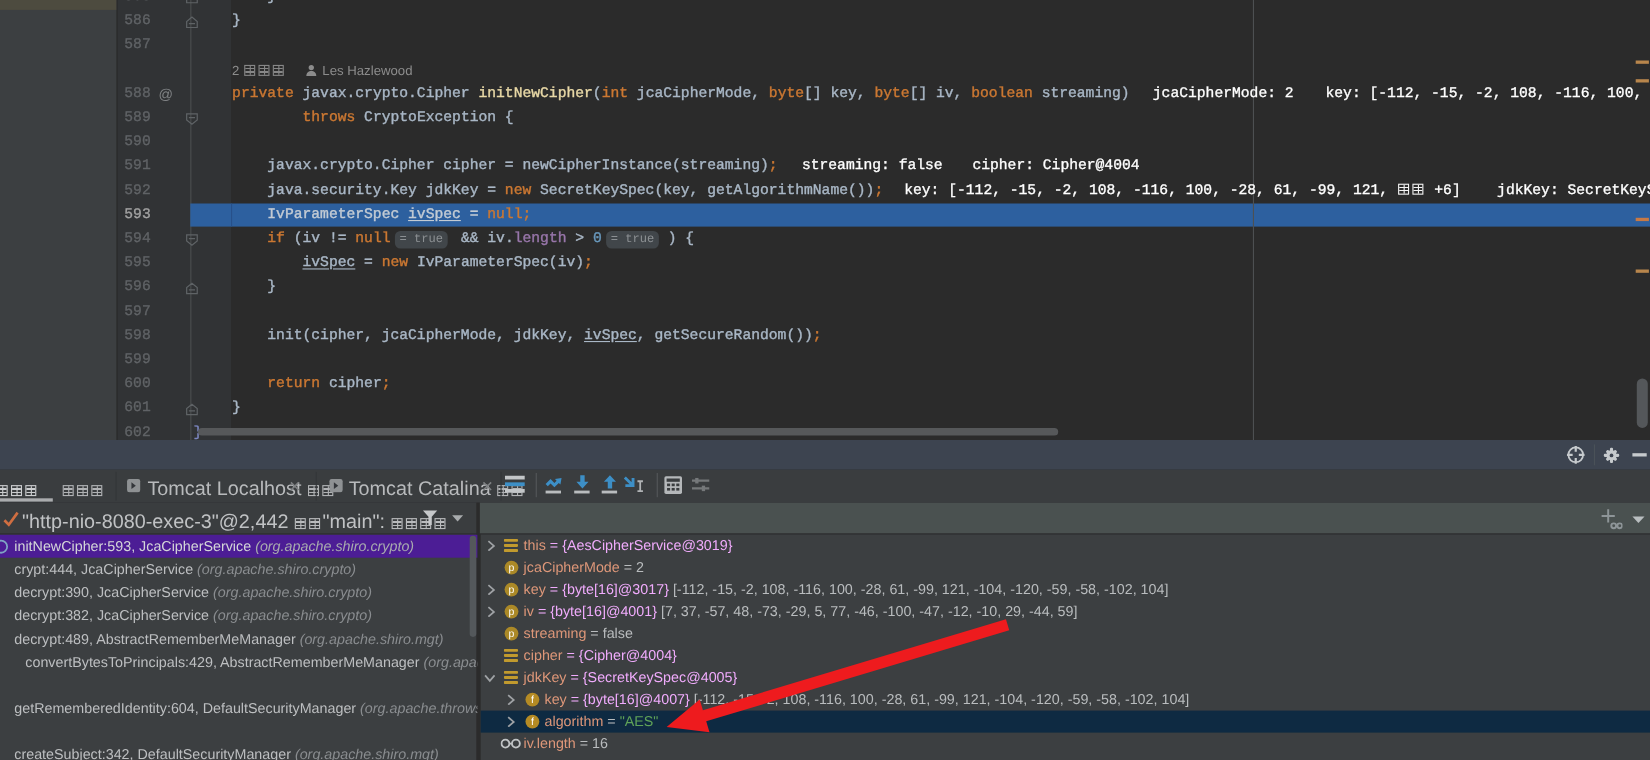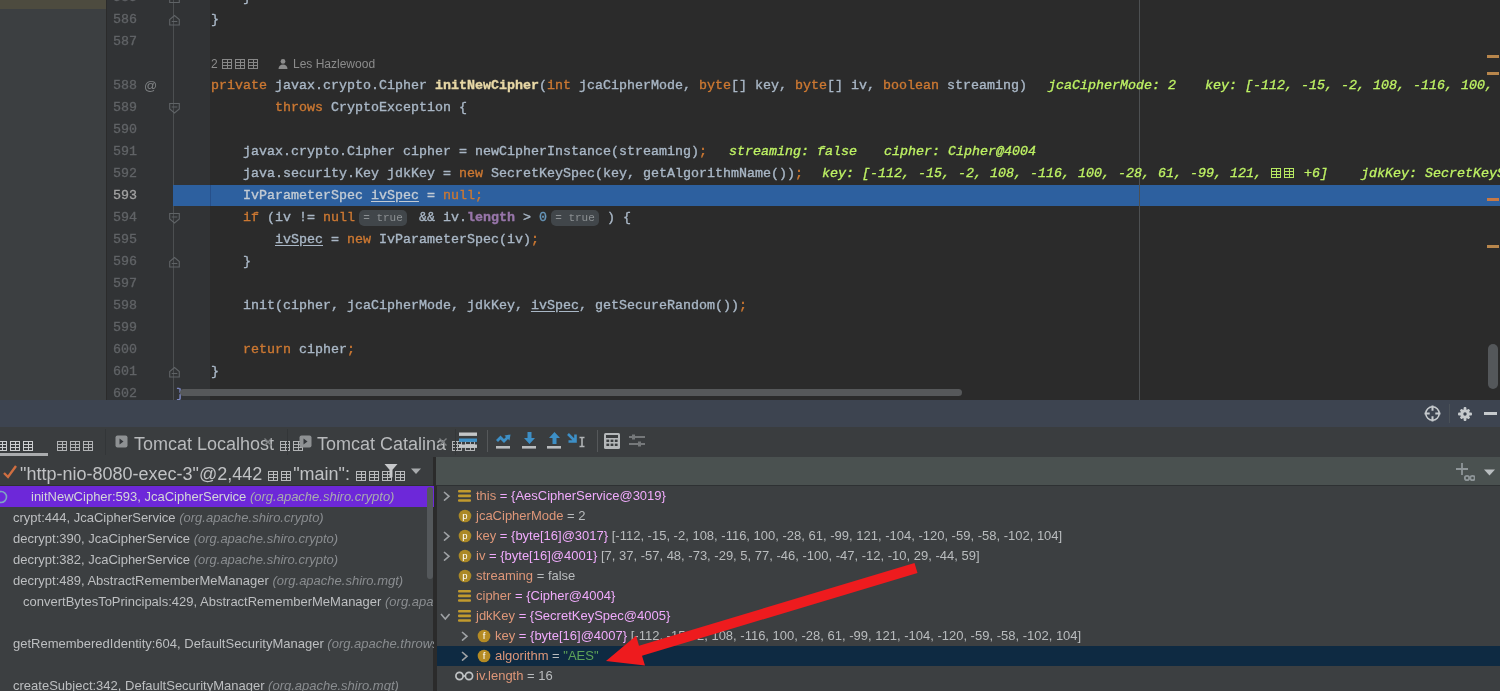--- a/index.html
+++ b/index.html
@@ -9,24 +9,24 @@
 #leftpanel{left:0;top:0;width:106px;height:400px;background:#3c3f41;}
 #leftolive{left:0;top:0;width:106px;height:9px;background:#4d4b3f;}
 #leftborder{left:106px;top:0;width:1px;height:400px;background:#2b2b2b;}
 #gutter{left:107px;top:0;width:103px;height:400px;background:#313335;}
 #foldline{left:173px;top:0;width:1px;height:400px;background:#4c4f51;}
 #marginline{left:1139px;top:0;width:1px;height:400px;background:#4d5052;}
 #execline{left:173px;top:185px;width:1327px;height:21px;background:#2d609f;}
 .ln{position:absolute;left:107px;width:30px;text-align:right;color:#606366;line-height:22px;font-size:13.33px;-webkit-text-stroke:0.3px;}
 .line{position:absolute;left:211px;white-space:pre;color:#a9b7c6;line-height:22px;font-size:13.33px;-webkit-text-stroke:0.35px;}
 .kw{color:#cc7832;}
-.md{color:#e8d8a6;font-weight:bold;}
+.md{color:#e8d8a6;font-weight:normal;}
 .num{color:#6897bb;}
-.fld{color:#9876aa;font-weight:bold;}
-.hint{position:absolute;white-space:pre;color:#bef264;font-style:italic;line-height:22px;font-size:13.33px;-webkit-text-stroke:0.3px;}
+.fld{color:#9876aa;}
+.hint{position:absolute;white-space:pre;color:#ffffff;line-height:22px;font-size:13.33px;-webkit-text-stroke:0.3px;}
 .chip{position:absolute;height:16px;border-radius:5px;background:#41464a;color:#8c9093;
   font-size:11px;line-height:16px;text-align:center;font-family:"Liberation Mono",monospace;}
 .ul{text-decoration:underline;text-underline-offset:2px;}
 .inlay{position:absolute;color:#8c8c8c;font-family:"Liberation Sans",sans-serif;font-size:12px;line-height:22px;}
 
 .cj{display:inline-block;width:10px;height:10px;border:1px solid;margin:0 2px 0 1px;vertical-align:-1px;position:relative;box-sizing:border-box;opacity:.95;
 background:linear-gradient(to bottom,transparent 2px,currentColor 2px,currentColor 3px,transparent 3px,transparent 5px,currentColor 5px,currentColor 6px,transparent 6px);}
 .cj:after{content:"";position:absolute;top:0px;bottom:0px;left:4px;width:1px;background:currentColor;}
 .ev .cj{width:9px;height:10px;margin:0 1px;}
 
@@ -247,21 +247,21 @@
         <circle cx="12" cy="16" r="2.2"></circle>
         <circle cx="17.5" cy="16" r="2.2"></circle>
         <path d="M14.2 16h1.1"></path>
       </g>
     </svg>
   <svg class="abs" style="left:1483px;top:468px" width="13" height="8" viewBox="0 0 13 8">
       <path d="M1 1.5h11L6.5 7.5z" fill="#b9bec0"></path>
     </svg>
 
   <div id="frames2" class="abs" style="left:0;top:486px;width:434px;height:205px;overflow:hidden">
-    <div class="frow" style="top:0;background:#6d28d9;color:#d4d6d8;padding-left:31px">initNewCipher:593, JcaCipherService <span class="pkg" style="color:#a9acaf">(org.apache.shiro.crypto)</span></div>
+    <div class="frow" style="top:0;background:#4c1d95;color:#d4d6d8;padding-left:13px">initNewCipher:593, JcaCipherService <span class="pkg" style="color:#a9acaf">(org.apache.shiro.crypto)</span></div>
     <svg class="abs" style="left:-6px;top:4px" width="14" height="14" viewBox="0 0 14 14">
         <circle cx="7" cy="7" r="5.5" fill="none" stroke="#7fa3c4" stroke-width="1.6"></circle>
       </svg>
     <div class="frow" style="top:21px;padding-left:13px">crypt:444, JcaCipherService <span class="pkg">(org.apache.shiro.crypto)</span></div>
     <div class="frow" style="top:42px;padding-left:13px">decrypt:390, JcaCipherService <span class="pkg">(org.apache.shiro.crypto)</span></div>
     <div class="frow" style="top:63px;padding-left:13px">decrypt:382, JcaCipherService <span class="pkg">(org.apache.shiro.crypto)</span></div>
     <div class="frow" style="top:84px;padding-left:13px">decrypt:489, AbstractRememberMeManager <span class="pkg">(org.apache.shiro.mgt)</span></div>
     <div class="frow" style="top:105px;padding-left:23px">convertBytesToPrincipals:429, AbstractRememberMeManager <span class="pkg">(org.apac</span></div>
     <div class="frow" style="top:147px;padding-left:13px">getRememberedIdentity:604, DefaultSecurityManager <span class="pkg">(org.apache.throws</span></div>
     <div class="frow" style="top:189px;padding-left:13px">createSubject:342, DefaultSecurityManager <span class="pkg">(org.apache.shiro.mgt)</span></div>

